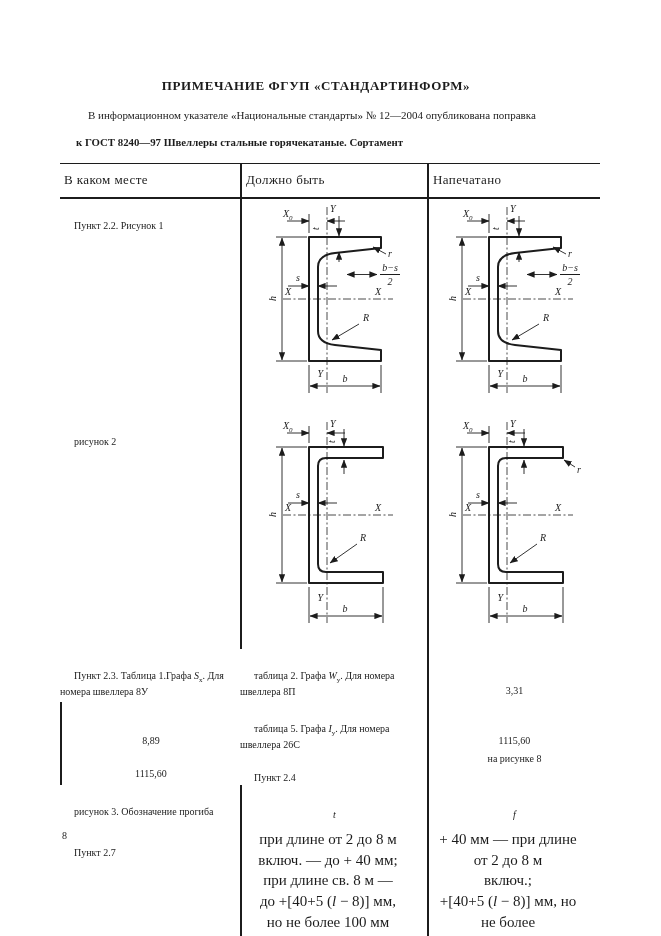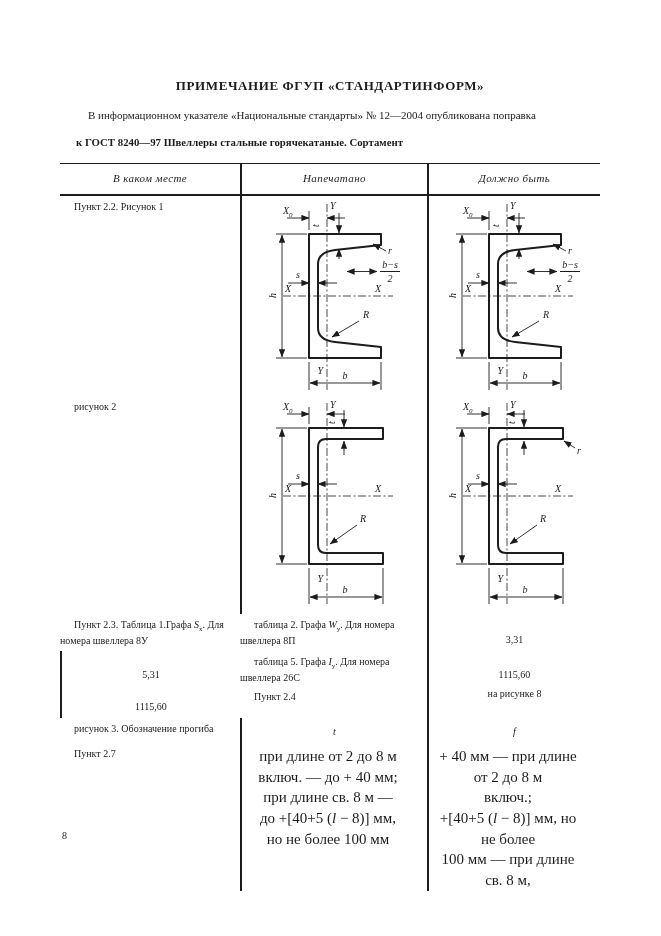--- a/index.html
+++ b/index.html
@@ -3,45 +3,44 @@
 <meta charset="utf-8">
 <style>
   html,body{margin:0;padding:0;}
   body{
     width:661px;height:936px;background:#ffffff;position:relative;
     font-family:"Liberation Serif", serif;color:#1c1c1c;
     -webkit-font-smoothing:antialiased;
   }
   .doc{position:absolute;inset:0;}
   .title{
-    position:absolute;left:60px;width:540px;top:78px;
+    position:absolute;left:46px;width:540px;top:78px;
     text-align:center;font-weight:bold;font-size:13px;letter-spacing:.6px;
   }
   .intro{
     position:absolute;left:60px;width:542px;top:108px;
     font-size:11px;text-indent:28px;line-height:1.3;
   }
   .subject{
     position:absolute;left:76px;width:540px;top:136px;
     font-weight:bold;font-size:10.8px;
   }
   .gost-table{
     position:absolute;left:60px;top:163px;width:540px;
     display:grid;grid-template-columns:180px 187px 173px;
     border-top:1.5px solid #1c1c1c;
   }
   .cell{box-sizing:border-box;font-size:10px;line-height:1.35;}
   .c2,.c3{border-left:2px solid #1c1c1c;}
   .hc{
     border-bottom:2.5px solid #1c1c1c;
-    text-align:center;font-size:11px;letter-spacing:.4px;
+    font-size:13px;letter-spacing:.4px;
     padding:7px 4px 8px;
-    font-style:italic;
-  }
-  .place{padding:4px 6px 0 0;text-indent:14px;}
+  }
+  .place{padding:4px 6px 0 0;text-indent:14px;margin-top:16px;}
   .val{display:flex;justify-content:center;align-items:flex-end;
        padding-bottom:4px;text-align:center;}
   .topval{display:flex;justify-content:center;align-items:flex-start;
        padding-top:1px;text-align:center;}
   .vi{font-style:italic;}
   .fig{display:flex;justify-content:center;align-items:flex-start;padding-top:2px;}
   .small{font-size:15px;line-height:1.38;white-space:pre-line;
          padding:3px 20px 0 7px;text-align:center;}
   .r1{min-height:200px;} .r2{min-height:218px;} .r3{min-height:37px;}
   .r4{min-height:35px;} .r5{min-height:32px;} .r6{min-height:17px;}
@@ -64,22 +63,22 @@
 
 <div class="doc">
 
   <div class="title">ПРИМЕЧАНИЕ ФГУП «СТАНДАРТИНФОРМ»</div>
   <div class="intro">В информационном указателе «Национальные стандарты» № 12—2004 опубликована поправка</div>
   <div class="subject">к ГОСТ 8240—97 Швеллеры стальные горячекатаные. Сортамент</div>
 
   <div class="gost-table">
 
     <div class="cell hc c1">В каком месте</div>
+    <div class="cell hc c3">Должно быть</div>
     <div class="cell hc c2">Напечатано</div>
-    <div class="cell hc c3">Должно быть</div>
 
     <div class="cell c1 r1 place">Пункт 2.2. Рисунок 1</div>
     <div class="cell c2 r1 fig">
 
       <svg width="152" height="198" viewBox="0 0 152 198">
         <defs>
           <marker id="m1" markerWidth="9" markerHeight="7" refX="8.5" refY="3.5" orient="auto-start-reverse">
             <path d="M0,0 L9,3.5 L0,7 Z" fill="#1c1c1c"></path>
           </marker>
         </defs>
@@ -245,21 +244,21 @@
         <text x="101" y="124">R</text>
         <text x="86" y="195" text-anchor="middle">b</text>
         <text x="64" y="184" text-anchor="end">Y</text>
       </svg>
     </div>
 
     <div class="cell c1 r3 place"><span>Пункт 2.3. Таблица 1.Графа </span><i class="v">S</i><sub>x</sub><span>. Для номера швеллера 8У</span></div>
 
     <div class="cell c1 r4 place"><span>таблица 2. Графа </span><i class="v">W</i><sub>y</sub><span>. Для номера швеллера 8П</span></div>
     <div class="cell c2 r4 val">3,31</div>
-    <div class="cell c3 r4 val">5,31</div>
+    <div class="cell c3 r4 val">8,89</div>
 
     <div class="cell c1 r5 place"><span>таблица 5. Графа </span><i class="v">I</i><sub>y</sub><span>. Для номера швеллера 26С</span></div>
     <div class="cell c2 r5 val">1115,60</div>
     <div class="cell c3 r5 val">1115,60</div>
 
     <div class="cell c1 r6 place">Пункт 2.4</div>
     <div class="cell c2 r6 topval">на рисунке 8</div>
 
     <div class="cell c1 r7 place">рисунок 3. Обозначение прогиба</div>
     <div class="cell c2 r7 val vi">t</div>

